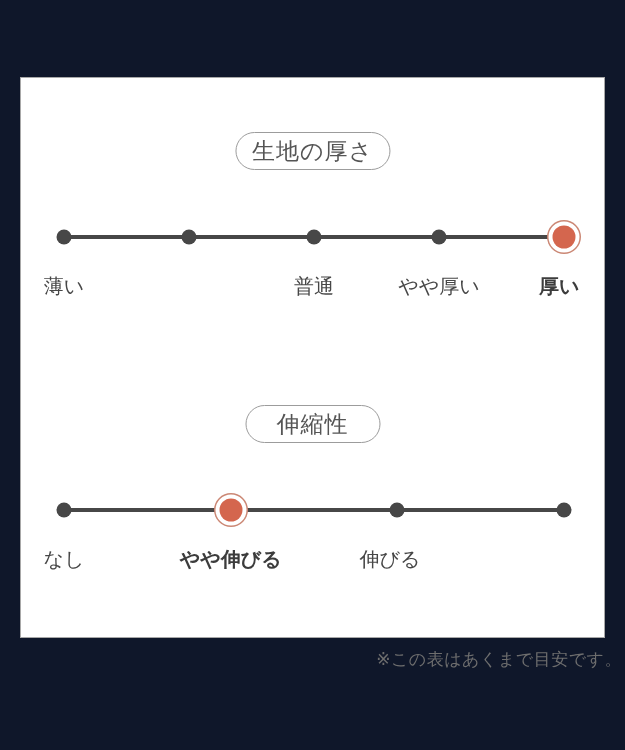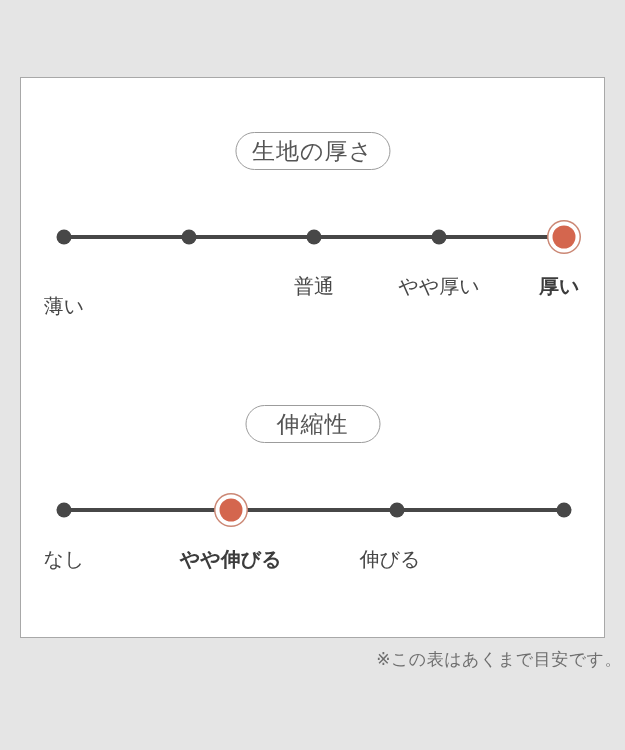--- a/index.html
+++ b/index.html
@@ -5,21 +5,21 @@
   html, body {
     margin: 0;
     padding: 0;
     background: #ffffff;
     font-family: "Liberation Sans", "DejaVu Sans", sans-serif;
   }
   .canvas {
     position: relative;
     width: 625px;
     height: 750px;
-    background: #e5e5e5;
+    background: #0f172a;
     overflow: hidden;
     --accent: #d4664e;
     --accent-ring: #cb8774;
     --track: #474747;
     --text: #474747;
   }
   .panel {
     position: absolute;
     left: 20px;
     top: 77px;
@@ -129,21 +129,21 @@
       </div>
       <div class="track">
         <div class="track-line"></div>
       <span class="dot" style="left: 0%;"></span>
           <span class="dot" style="left: 25%;"></span>
           <span class="dot" style="left: 50%;"></span>
           <span class="dot" style="left: 75%;"></span>
           <span class="dot selected" style="left: 100%;"></span>
         </div>
       <div class="labels">
-          <span class="opt-label" style="left: 0%; margin-top: 20px;">薄い</span>
+          <span class="opt-label" style="left: 0%;">薄い</span>
           <span class="opt-label" style="left: 50%;">普通</span>
           <span class="opt-label" style="left: 75%;">やや厚い</span>
           <span class="opt-label selected" style="left: 100%; font-family: Liberation Serif, serif;">厚い</span>
         </div>
     </section>
 
     <section class="scale scale-2">
       <div class="pill">
         <span>伸縮性</span>
       </div>

